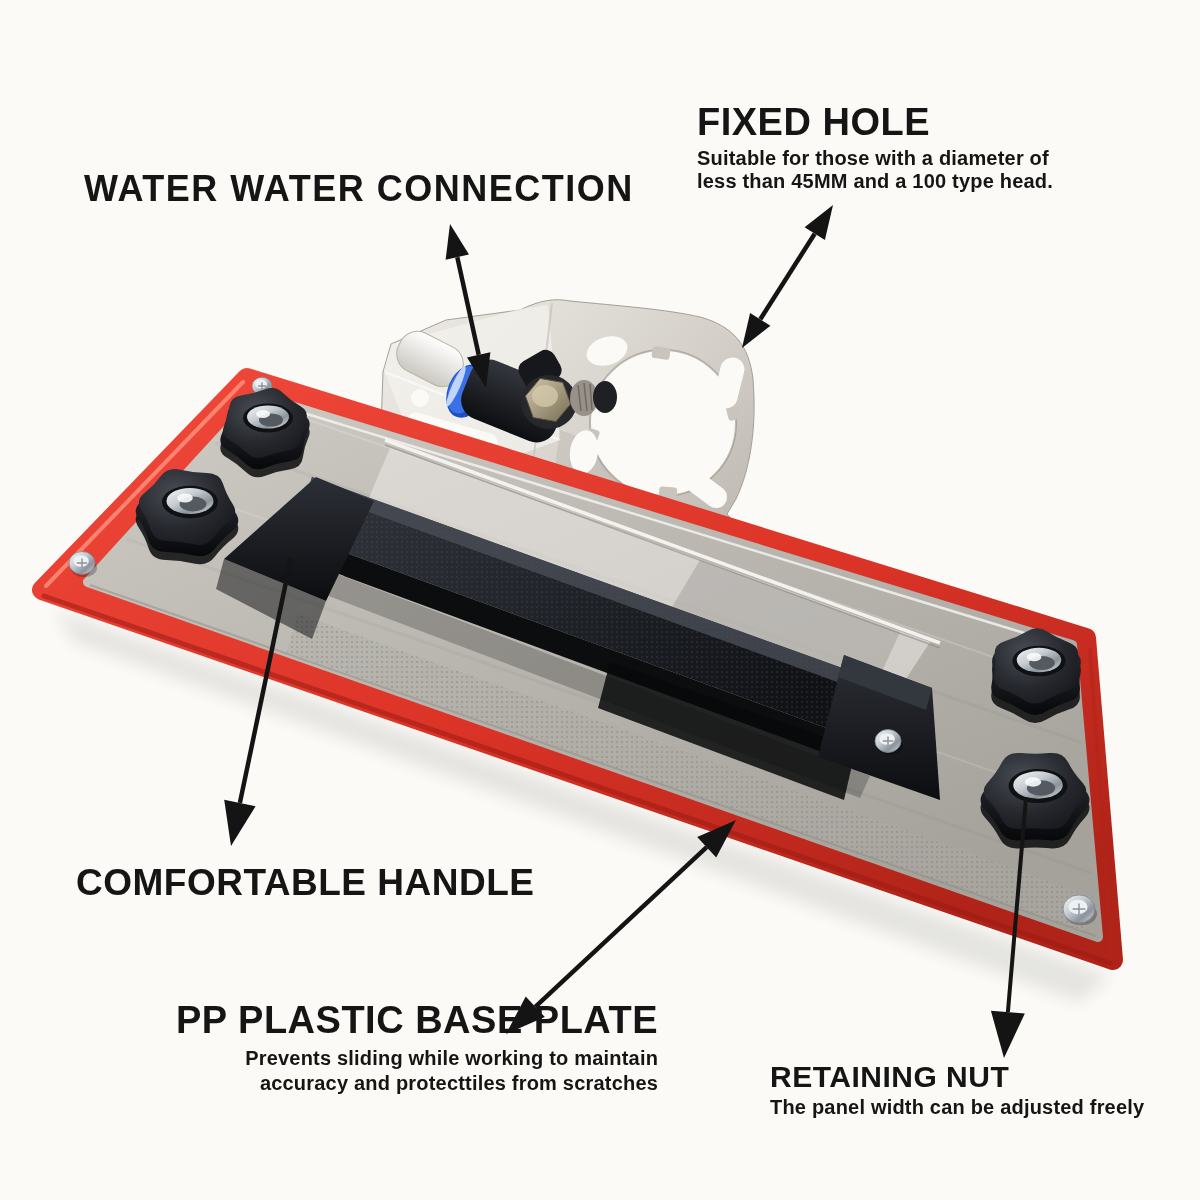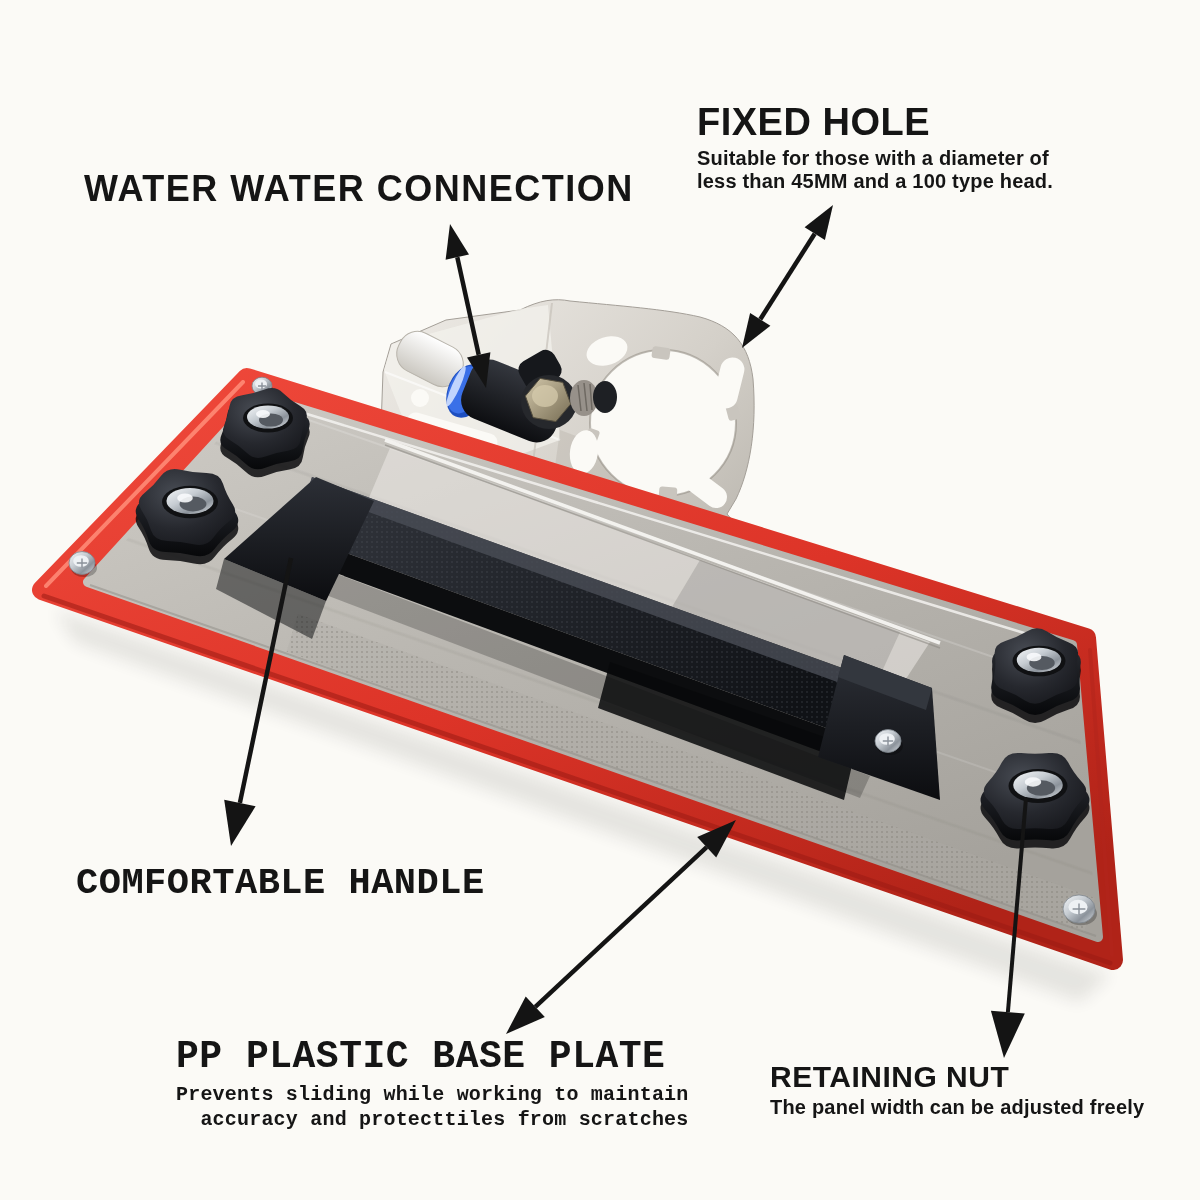--- a/index.html
+++ b/index.html
@@ -7,21 +7,21 @@
   }
   html,body{margin:0;padding:0;background:var(--bg);}
   .stage{position:relative;width:1200px;height:1200px;background:var(--bg);overflow:hidden;
          font-family:"Liberation Sans", sans-serif;}
   svg{position:absolute;left:0;top:0;}
   .lbl{position:absolute;color:var(--ink);}
   .lbl-title{font-weight:700;line-height:1.04;white-space:nowrap;}
   .lbl-sub{font-weight:700;font-size:20px;line-height:23px;white-space:nowrap;letter-spacing:.2px;}
   #lbl-water .lbl-title{font-size:36px;letter-spacing:1.5px;}
   #lbl-fixed .lbl-title{font-size:38px;letter-spacing:.5px;}
-  #lbl-handle .lbl-title{font-size:37px;letter-spacing:.5px;font-family:Liberation Mono, monospace;}
+  #lbl-handle .lbl-title{font-size:37px;letter-spacing:.5px;}
   #lbl-plate .lbl-title{font-size:38px;letter-spacing:.5px;}
   #lbl-nut .lbl-title{font-size:30px;letter-spacing:.5px;}
   #lbl-plate .lbl-sub{line-height:25px;text-align:right;}
 </style>
 </head>
 <body>
 
 <div class="stage">
 
 <svg width="1200" height="1200" viewBox="0 0 1200 1200">
@@ -305,21 +305,21 @@
 <div class="lbl" id="lbl-fixed" style="left:697px;top:103px;">
   <div class="lbl-title">FIXED HOLE</div>
   <div class="lbl-sub" style="margin-top:4px;">Suitable for those with a diameter of</div>
   <div class="lbl-sub">less than 45MM and a 100 type head.</div>
 </div>
 
 <div class="lbl" id="lbl-handle" style="left:76px;top:864px;">
   <div class="lbl-title">COMFORTABLE HANDLE</div>
 </div>
 
-<div class="lbl" id="lbl-plate" style="left:176px;top:1037px;font-family:Liberation Mono, monospace;">
+<div class="lbl" id="lbl-plate" style="left:176px;top:1001px;">
   <div class="lbl-title">PP PLASTIC BASE PLATE</div>
   <div class="lbl-sub" style="margin-top:5px;">Prevents sliding while working to maintain</div>
   <div class="lbl-sub">accuracy and protecttiles from scratches</div>
 </div>
 
 <div class="lbl" id="lbl-nut" style="left:770px;top:1061px;">
   <div class="lbl-title">RETAINING NUT</div>
   <div class="lbl-sub" style="margin-top:4px;">The panel width can be adjusted freely</div>
 </div>
 

